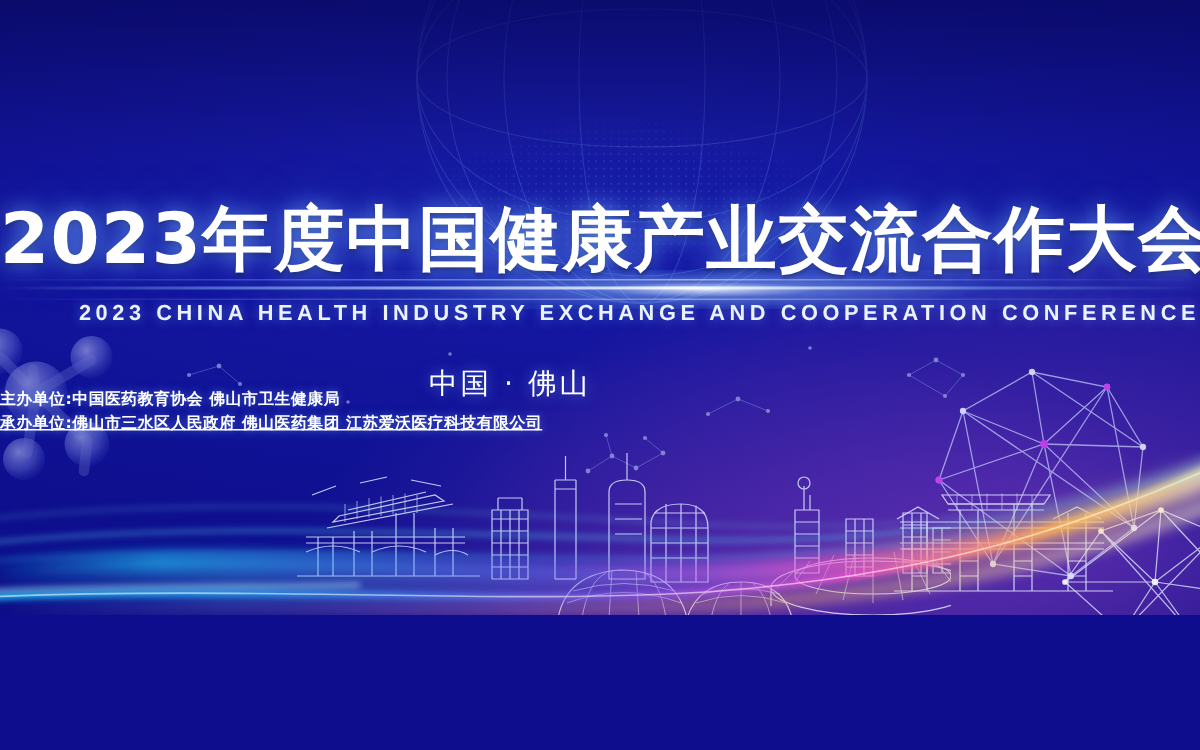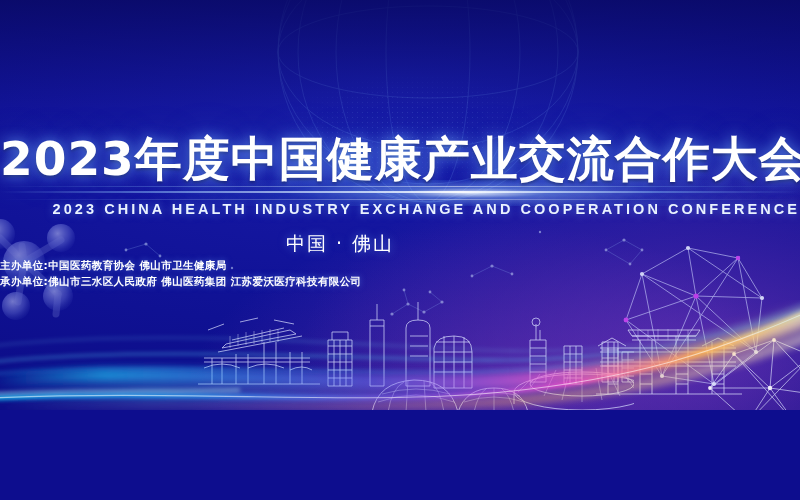--- a/index.html
+++ b/index.html
@@ -167,21 +167,21 @@
     font-family: "Liberation Sans", "DejaVu Sans", sans-serif;
     font-size: 14.5px;
     font-weight: bold;
     letter-spacing: 3.05px;
     color: #e9f2ff;
     text-shadow: 0 0 8px rgba(120,180,255,0.55);
     white-space: nowrap;
   }
   .place {
     position: absolute;
-    left: 0; top: 231px;
+    left: 0; top: 243px;
     width: 680px;
     text-align: center;
     font-family: "DejaVu Sans", "Liberation Sans", sans-serif;
     font-size: 19px;
     letter-spacing: 2px;
     color: #ffffff;
     text-shadow: 0 0 9px rgba(120,180,255,0.55);
     white-space: nowrap;
   }
   .org {
@@ -191,21 +191,21 @@
     text-align: left;
     font-family: "DejaVu Sans", "Liberation Sans", sans-serif;
     font-size: 10.5px;
     font-weight: bold;
     letter-spacing: .4px;
     color: #ffffff;
     text-shadow: 0 0 6px rgba(110,170,255,0.55);
     white-space: nowrap;
   }
   .org.l1 { top: 259px; }
-  .org.l2 { top: 275px; }
+  .org.l2 { top: 275px; text-decoration: underline; }
 </style>
 </head>
 <body>
 
 <div id="stage">
 
   <div id="art">
 
     <div class="globe">
       <svg width="340" height="340" viewBox="0 0 340 340" aria-hidden="true">

